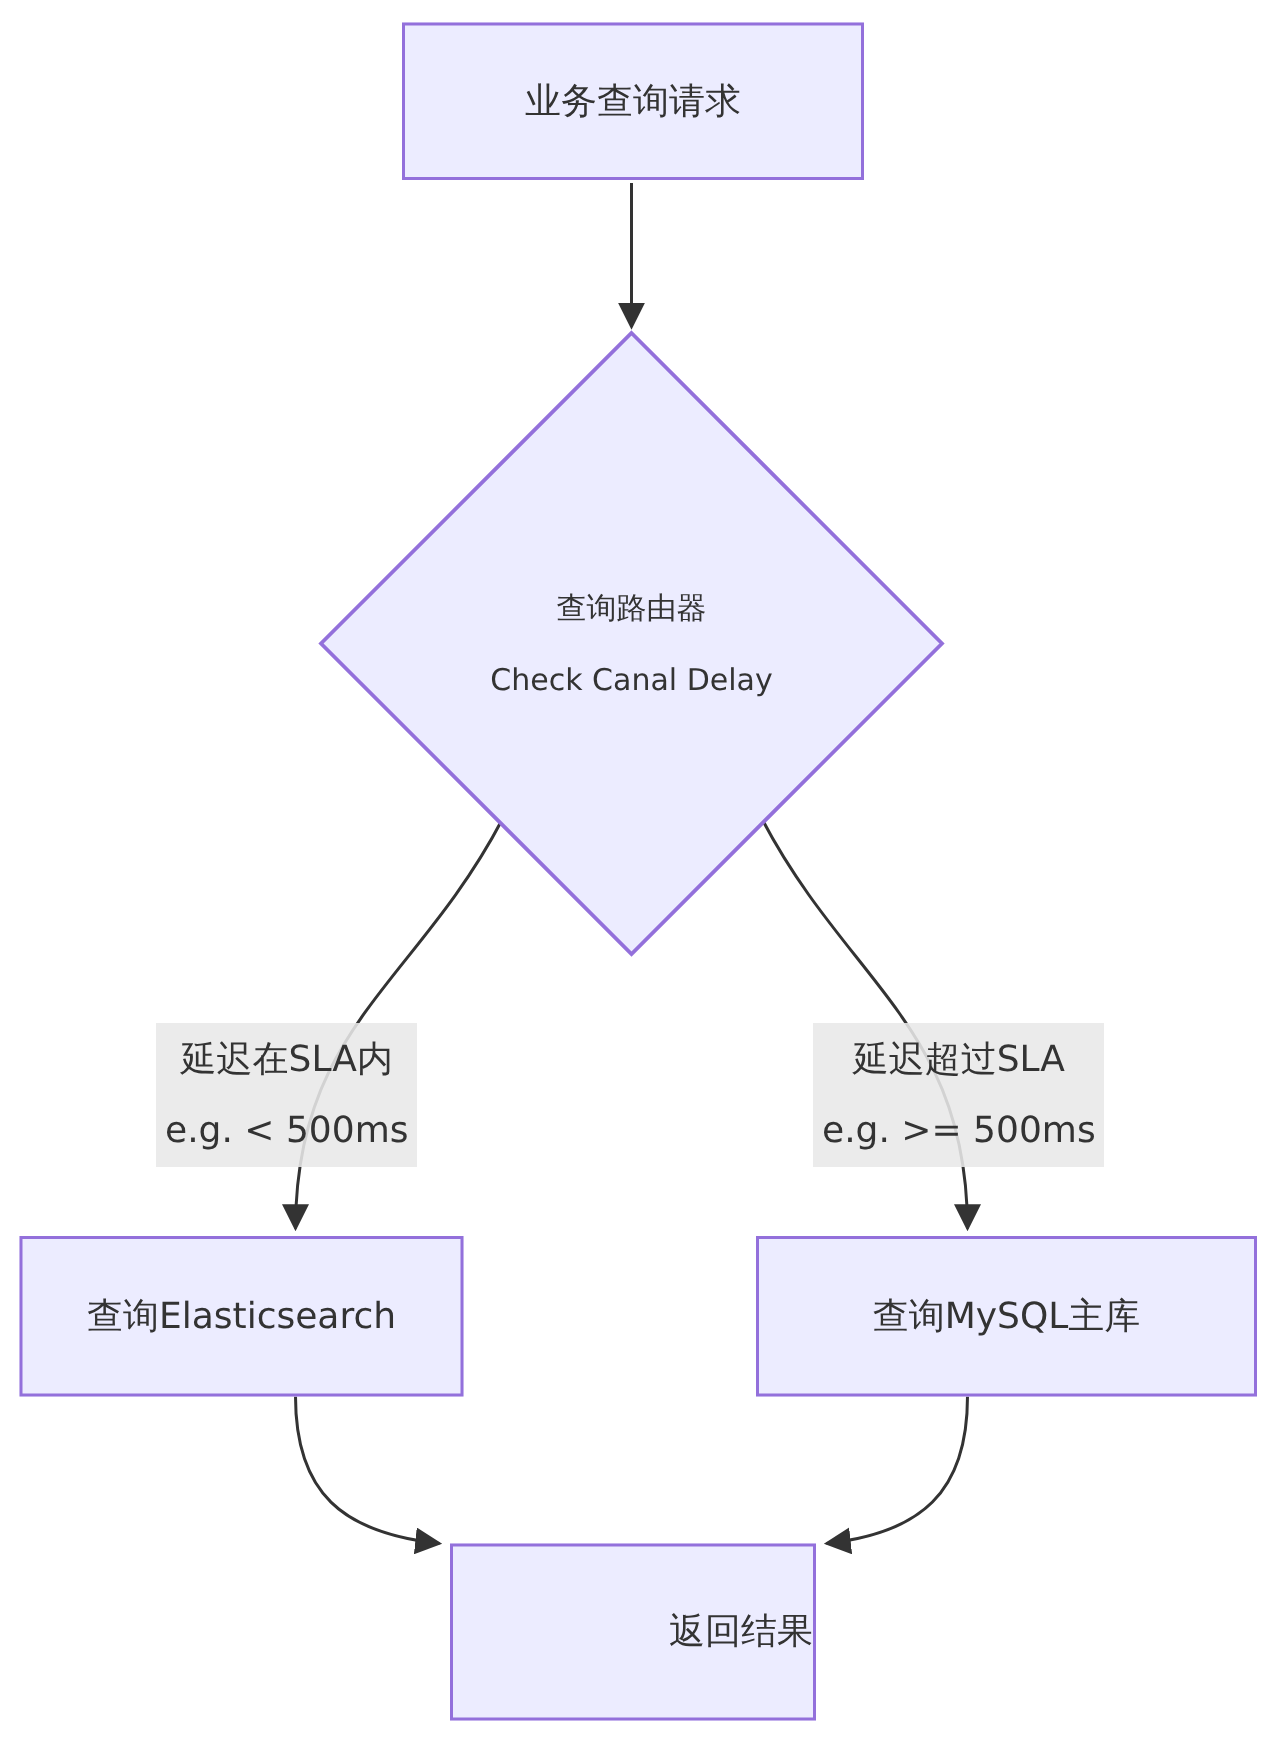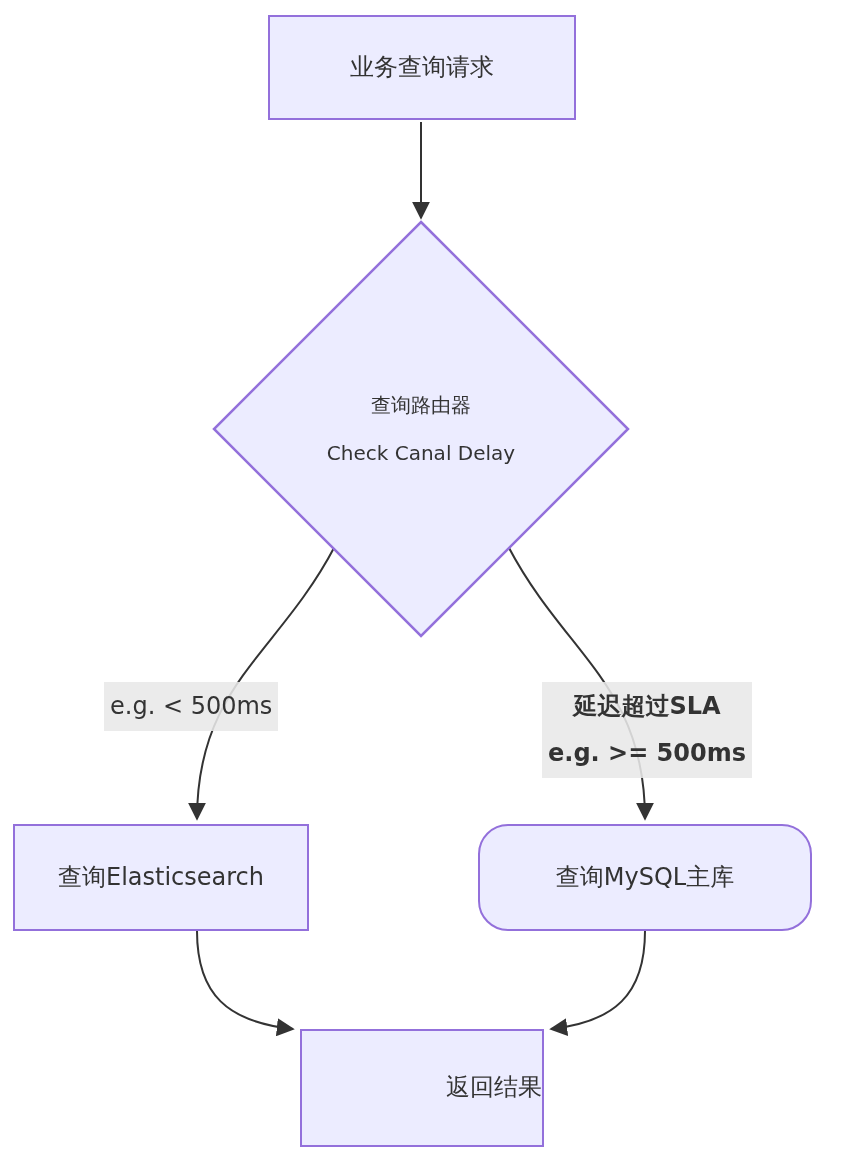--- a/index.html
+++ b/index.html
@@ -31,21 +31,21 @@
     display: flex;
     align-items: center;
     justify-content: center;
     text-align: center;
     font-size: 24px;
     line-height: 1.4;
     color: #333333;
   }
   .node-start  { left: 268px; top: 15px;   width: 308px; height: 105px; }
   .node-es     { left: 13px;  top: 824px;  width: 296px; height: 107px; }
-  .node-mysql  { left: 478px; top: 824px;  width: 334px; height: 107px; border-radius: 30px; }
+  .node-mysql  { left: 504px; top: 824px;  width: 334px; height: 107px; }
   .node-result { left: 300px; top: 1029px; width: 244px; height: 118px; justify-content: flex-end; }
 
   .diamond-label {
     position: absolute;
     left: 281px;
     top: 381px;
     width: 280px;
     height: 96px;
     display: flex;
     flex-direction: column;
@@ -60,21 +60,21 @@
     position: absolute;
     background: rgba(232, 232, 232, 0.88);
     font-size: 24px;
     line-height: 47px;
     text-align: center;
     color: #333333;
     padding: 1px 6px;
     white-space: nowrap;
   }
   .edge-label-left  { left: 104px; top: 682px; }
-  .edge-label-right { left: 542px; top: 682px; font-weight: bold; }
+  .edge-label-right { left: 542px; top: 682px; }
 </style>
 </head>
 <body>
 
 <div class="canvas">
 
   <svg class="edges-svg" viewBox="0 0 844 1174" xmlns="http://www.w3.org/2000/svg">
     <defs>
       <marker id="arrow" viewBox="0 0 10 10" refX="9" refY="5" markerWidth="9" markerHeight="9" orient="auto">
         <path d="M 0 0 L 10 5 L 0 10 z" fill="#333333"></path>
@@ -105,20 +105,21 @@
 
   <div class="node node-mysql">
     <span>查询MySQL主库</span>
   </div>
 
   <div class="node node-result">
     <span>返回结果</span>
   </div>
 
   <div class="edge-label edge-label-left">
+    <div>延迟在SLA内</div>
     <div>e.g. &lt; 500ms</div>
   </div>
 
   <div class="edge-label edge-label-right">
     <div>延迟超过SLA</div>
     <div>e.g. &gt;= 500ms</div>
   </div>
 
 </div>
 

